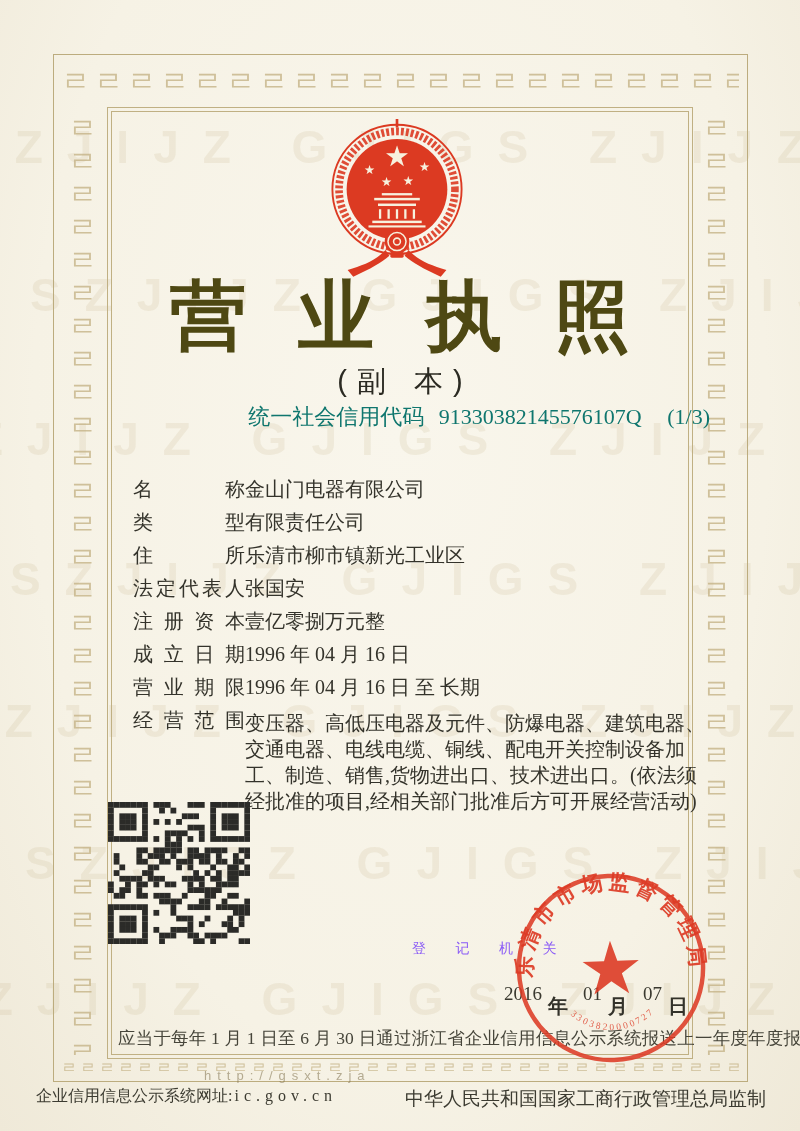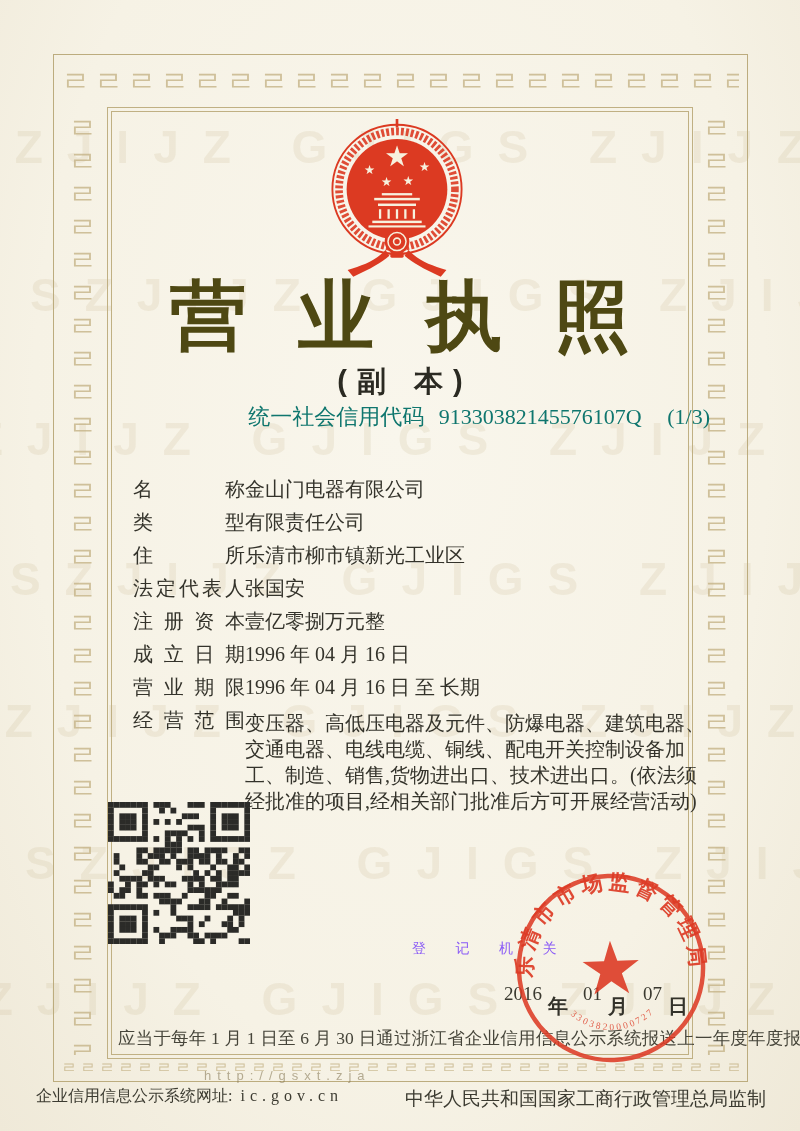--- a/index.html
+++ b/index.html
@@ -20,21 +20,21 @@
   #line-inner{left:111px;right:111px;top:111px;bottom:76px;border:1px solid #c0b083;outline:1px solid #c0b083;outline-offset:3px}
   
   #watermark{left:0;top:0;right:0;bottom:0;overflow:hidden;pointer-events:none}
   .wm{position:absolute;white-space:nowrap;font-family:"Liberation Sans",sans-serif;font-weight:bold;
       font-size:46px;letter-spacing:24px;color:rgba(182,163,112,.14)}
   
   #emblem{left:321px;top:110px}
   #title{left:0;right:0;top:266px;text-align:center;font-family:Liberation Serif, serif;
          font-weight:bold;font-size:76px;letter-spacing:52px;padding-left:52px;color:#4e4813}
   #subtitle{left:0;right:0;top:362px;text-align:center;font-family:"Liberation Sans",sans-serif;
-            font-weight:bold;font-size:29px;letter-spacing:10px;padding-left:10px;color:#2b2a22}
+            font-weight:normal;font-size:29px;letter-spacing:10px;padding-left:10px;color:#2b2a22}
   #credit-line{top:402px;right:90px;font-size:22px;color:#0f766e;white-space:nowrap}
   #credit-line .code{margin-left:9px}
   #credit-line .pg{margin-left:20px}
   
   #fields{left:133px;top:479px;width:592px;color:#34332b}
   .row{display:flex;margin-bottom:12px;font-size:20px;line-height:21px}
   .lbl{width:112px;flex:none;text-align:justify;text-align-last:justify;}
   .val{flex:1}
   .row.scope .val{font-size:20px;line-height:26px;max-width:462px}
   
@@ -42,21 +42,21 @@
   #reg-label{left:412px;top:940px;font-size:14px;letter-spacing:13px;color:#8b5cf6}
   #seal{left:512px;top:869px;z-index:5;transform:rotate(-2deg)}
   #date-line{left:504px;top:993px;display:flex;color:#33322a;z-index:3}
   .dnum{font-size:19px;position:relative;top:-10px;color:#3a392f}
   .dunit{font-size:20px;font-weight:bold;font-family:"Liberation Sans",sans-serif}
   .mr-s{margin-right:6px}.mr-m{margin-right:15px}
   #notice{left:118px;top:1026px;width:600px;font-size:17.5px;letter-spacing:.2px;color:#46453a;white-space:nowrap;z-index:2}
   #faint-url{left:204px;top:1068px;font-size:13px;letter-spacing:6px;color:rgba(125,112,74,.55);
              font-family:"Liberation Sans",sans-serif;z-index:6}
   #footer-left{left:36px;top:1086px;font-size:16px;color:#3c3b31}
-  #footer-left .url{letter-spacing:5px;margin-left:8px}
+  #footer-left .url{letter-spacing:5px;margin-left:2px}
   #footer-right{right:34px;top:1086px;font-size:19px;color:#3c3b31}
 </style>
 </head>
 <body>
 
 <div class="abs" id="watermark">
     <div class="wm" style="left: -40px; top: 120px;">SZJIJZ GJIGS ZJIJZ GJIGS SZJIJZ SZJIJZ GJIGS ZJIJZ GJIGS SZJIJZ SZJIJZ GJIGS ZJIJZ GJIGS SZJIJZ </div>
     <div class="wm" style="left: 30px; top: 268px;">SZJIJZ GJIGS ZJIJZ GJIGS SZJIJZ SZJIJZ GJIGS ZJIJZ GJIGS SZJIJZ SZJIJZ GJIGS ZJIJZ GJIGS SZJIJZ </div>
     <div class="wm" style="left: -80px; top: 412px;">SZJIJZ GJIGS ZJIJZ GJIGS SZJIJZ SZJIJZ GJIGS ZJIJZ GJIGS SZJIJZ SZJIJZ GJIGS ZJIJZ GJIGS SZJIJZ </div>
     <div class="wm" style="left: 10px; top: 552px;">SZJIJZ GJIGS ZJIJZ GJIGS SZJIJZ SZJIJZ GJIGS ZJIJZ GJIGS SZJIJZ SZJIJZ GJIGS ZJIJZ GJIGS SZJIJZ </div>

